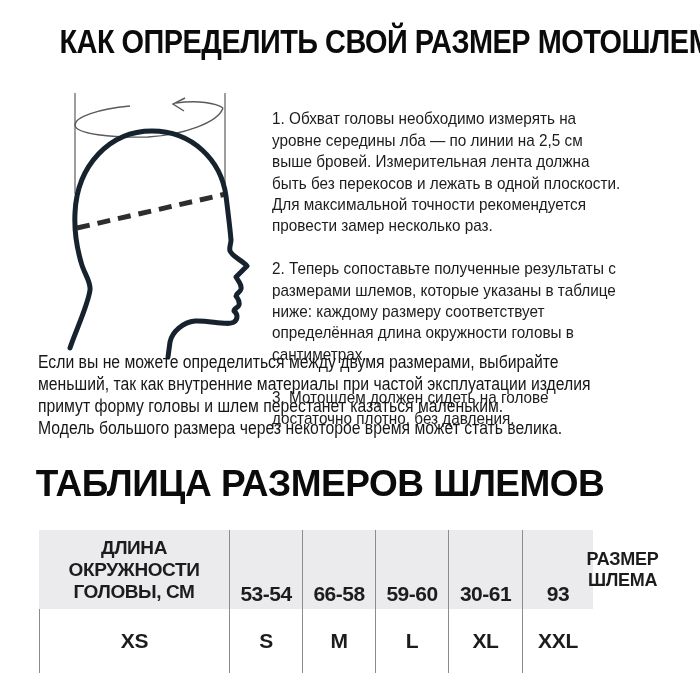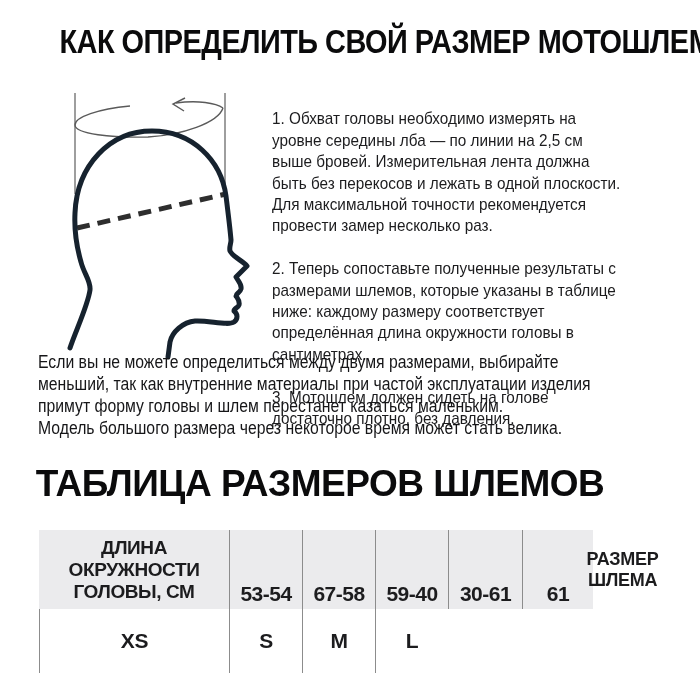--- a/index.html
+++ b/index.html
@@ -151,42 +151,48 @@
 
     <div class="cell hdr">
       <span class="label-circ">ДЛИНА
 ОКРУЖНОСТИ
 ГОЛОВЫ, СМ</span>
     </div>
     <div class="cell hdr vline">
       <span class="val-circ">53-54</span>
     </div>
     <div class="cell hdr vline">
-      <span class="val-circ">67-58</span>
+      <span class="val-circ">66-58</span>
     </div>
     <div class="cell hdr vline">
-      <span class="val-circ">59-40</span>
+      <span class="val-circ">59-60</span>
     </div>
     <div class="cell hdr vline">
       <span class="val-circ">30-61</span>
     </div>
     <div class="cell hdr vline">
-      <span class="val-circ">61</span>
+      <span class="val-circ">93</span>
     </div>
 
     <div class="cell">
       <span class="label-size">РАЗМЕР ШЛЕМА</span>
     </div>
     <div class="cell vline">
       <span class="val-size">XS</span>
     </div>
     <div class="cell vline">
       <span class="val-size">S</span>
     </div>
     <div class="cell vline">
       <span class="val-size">M</span>
     </div>
     <div class="cell vline">
       <span class="val-size">L</span>
     </div>
+    <div class="cell vline">
+      <span class="val-size">XL</span>
+    </div>
+    <div class="cell vline">
+      <span class="val-size">XXL</span>
+    </div>
   </div>
 
 </div>
 
 </body></html>

